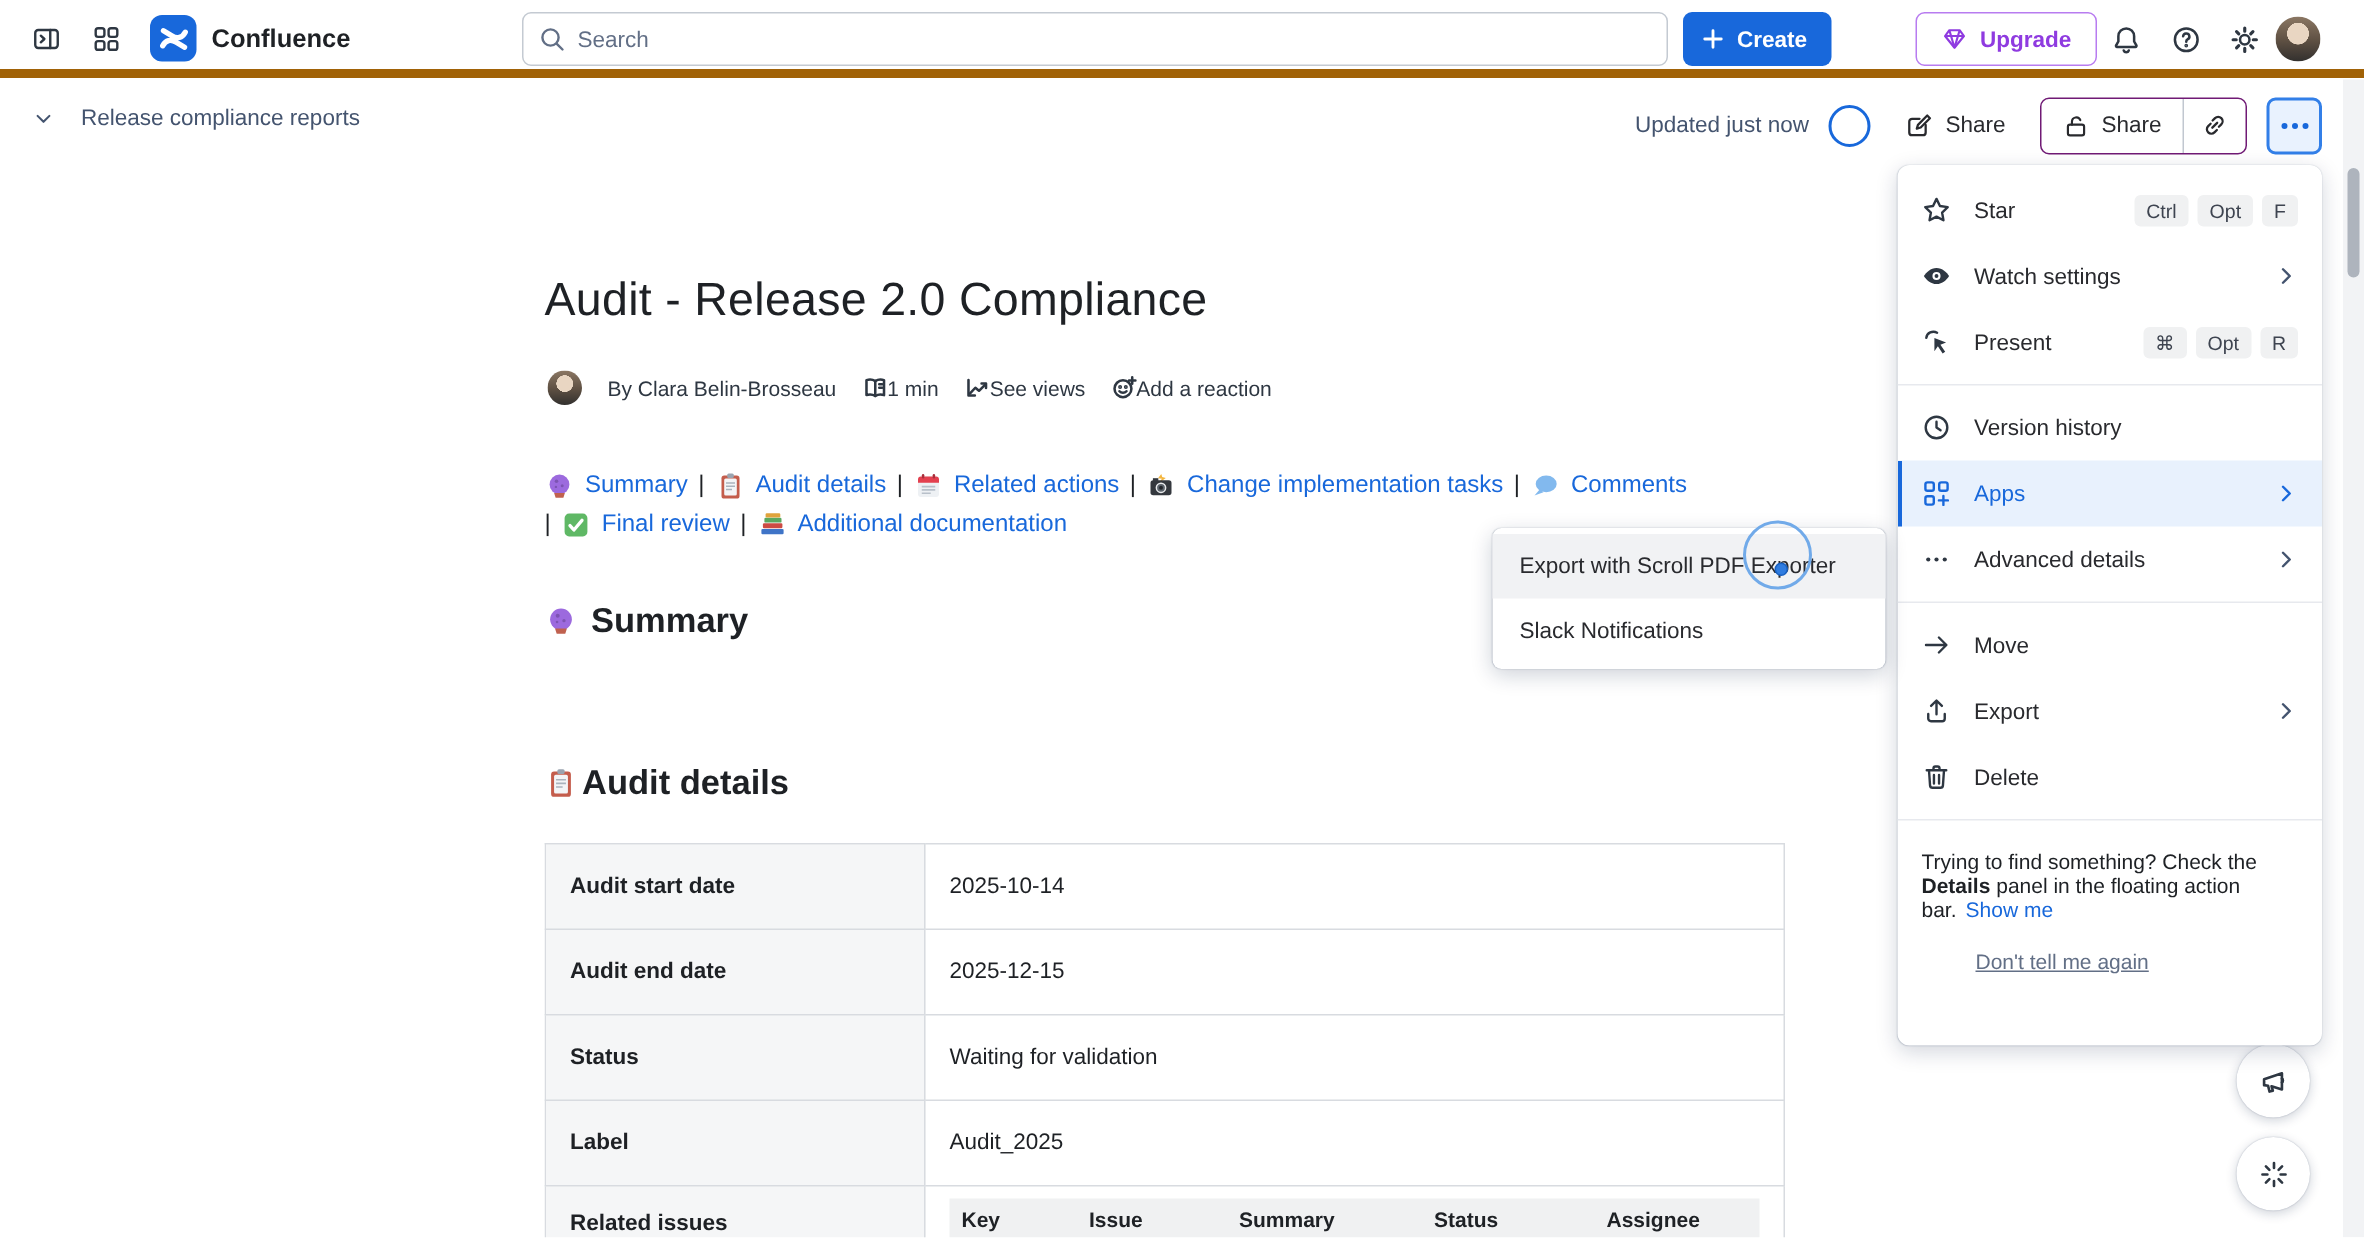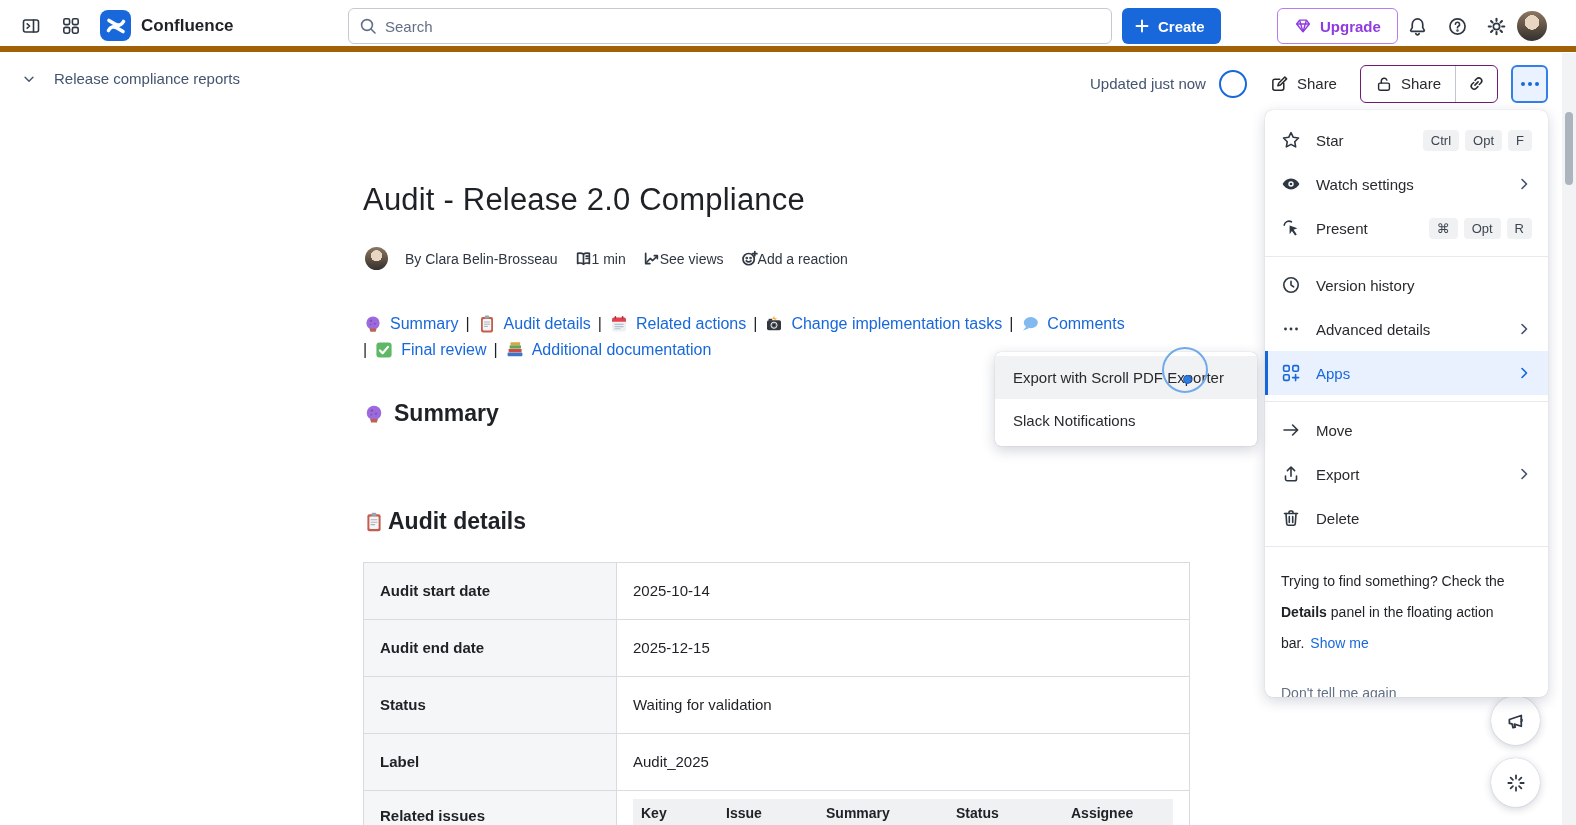--- a/index.html
+++ b/index.html
@@ -74,23 +74,23 @@
   
   .menu { position:absolute; left:1265px; top:110px; width:283px; height:587px; background:#fff; border-radius:8px; box-shadow:0 4px 14px rgba(9,30,66,.18), 0 0 1px rgba(9,30,66,.25); padding:8px 0; overflow:hidden; z-index:5; }
   .menu-item { height:44px; display:flex; align-items:center; gap:15px; padding:0 16px; font-size:15px; color:#292a2e; cursor:pointer; }
   .mi-icon { width:20px; display:flex; justify-content:center; color:#2e3742; }
   .mi-label { flex:1; }
   .mi-right { display:flex; align-items:center; gap:6px; color:#44546f; }
   .kbd { background:#f0f1f2; border-radius:4px; padding:3px 8px; font-size:13px; color:#3e4450;text-align:right; }
   .menu-item.active { background:#e8f1fd; color:#1868db; box-shadow:inset 3px 0 0 #1868db; }
   .menu-item.active .mi-icon, .menu-item.active .mi-right { color:#1868db; }
   .m-div { height:1px; background:#e7e9ee; margin:6px 0; }
-  .menu-footer { padding:13px 16px 0 16px; font-size:14px; line-height:31px; color:#1e2125; }
+  .menu-footer { padding:13px 16px 0 16px; font-size:14px; line-height:16px; color:#1e2125; }
   .menu-footer .showme { color:#1868db; margin-left:6px; cursor:pointer; }
-  .menu-footer .dismiss { display:inline-block; margin-top:19px; color:#626f86; text-decoration:underline; cursor:pointer; }
+  .menu-footer .dismiss { display:inline-block; margin-top:19px; color:#626f86; text-decoration:underline; cursor:pointer;margin-left:36px; }
 
   
   .submenu { position:absolute; left:995px; top:352px; width:262px; background:#fff; border-radius:6px; box-shadow:0 4px 14px rgba(9,30,66,.2), 0 0 1px rgba(9,30,66,.3); padding:4px 0; z-index:6; }
   .sub-item { height:43px; display:flex; align-items:center; padding:0 18px; font-size:15px; color:#292a2e; cursor:pointer; }
   .sub-item.hover { background:#f1f2f4; }
 
   
   .cursor-ring { position:absolute; left:1162px; top:347px; width:46px; height:46px; border:2px solid #71aae9; border-radius:50%; z-index:7; }
   .cursor-ring i { position:absolute; left:19px; top:26px; width:9px; height:9px; border-radius:50%; background:#2f7ce0; border:1px solid #1860c0; }
 
@@ -424,45 +424,45 @@
     <div class="m-div"></div>
     <div class="menu-item">
       <span class="mi-icon">
           <svg width="20" height="20" viewBox="0 0 20 20" class="stroke">
             <circle cx="10" cy="10" r="7.2"></circle>
             <path d="M10 6.2V10l2.7 1.9"></path>
           </svg>
         </span>
       <span class="mi-label">Version history</span>
     </div>
+    <div class="menu-item active">
+      <span class="mi-icon">
+          <svg width="20" height="20" viewBox="0 0 20 20" class="stroke">
+            <rect x="2.6" y="2.6" width="5.6" height="5.6" rx="1.4"></rect>
+            <rect x="11.8" y="2.6" width="5.6" height="5.6" rx="1.4"></rect>
+            <rect x="2.6" y="11.8" width="5.6" height="5.6" rx="1.4"></rect>
+            <path d="M14.6 11.6v6M11.6 14.6h6"></path>
+          </svg>
+        </span>
+      <span class="mi-label">Apps</span>
+      <span class="mi-right">
+          <svg width="16" height="16" viewBox="0 0 16 16" class="stroke">
+            <path d="M6 3.5 10.5 8 6 12.5"></path>
+          </svg>
+        </span>
+    </div>
     <div class="menu-item">
       <span class="mi-icon">
           <svg width="20" height="20" viewBox="0 0 20 20">
             <circle cx="4.5" cy="10" r="1.4" fill="#2e3742"></circle>
             <circle cx="10" cy="10" r="1.4" fill="#2e3742"></circle>
             <circle cx="15.5" cy="10" r="1.4" fill="#2e3742"></circle>
           </svg>
         </span>
       <span class="mi-label">Advanced details</span>
-      <span class="mi-right">
-          <svg width="16" height="16" viewBox="0 0 16 16" class="stroke">
-            <path d="M6 3.5 10.5 8 6 12.5"></path>
-          </svg>
-        </span>
-    </div>
-    <div class="menu-item active">
-      <span class="mi-icon">
-          <svg width="20" height="20" viewBox="0 0 20 20" class="stroke">
-            <rect x="2.6" y="2.6" width="5.6" height="5.6" rx="1.4"></rect>
-            <rect x="11.8" y="2.6" width="5.6" height="5.6" rx="1.4"></rect>
-            <rect x="2.6" y="11.8" width="5.6" height="5.6" rx="1.4"></rect>
-            <path d="M14.6 11.6v6M11.6 14.6h6"></path>
-          </svg>
-        </span>
-      <span class="mi-label">Apps</span>
       <span class="mi-right">
           <svg width="16" height="16" viewBox="0 0 16 16" class="stroke">
             <path d="M6 3.5 10.5 8 6 12.5"></path>
           </svg>
         </span>
     </div>
     <div class="m-div"></div>
     <div class="menu-item">
       <span class="mi-icon">
           <svg width="20" height="20" viewBox="0 0 20 20" class="stroke">

